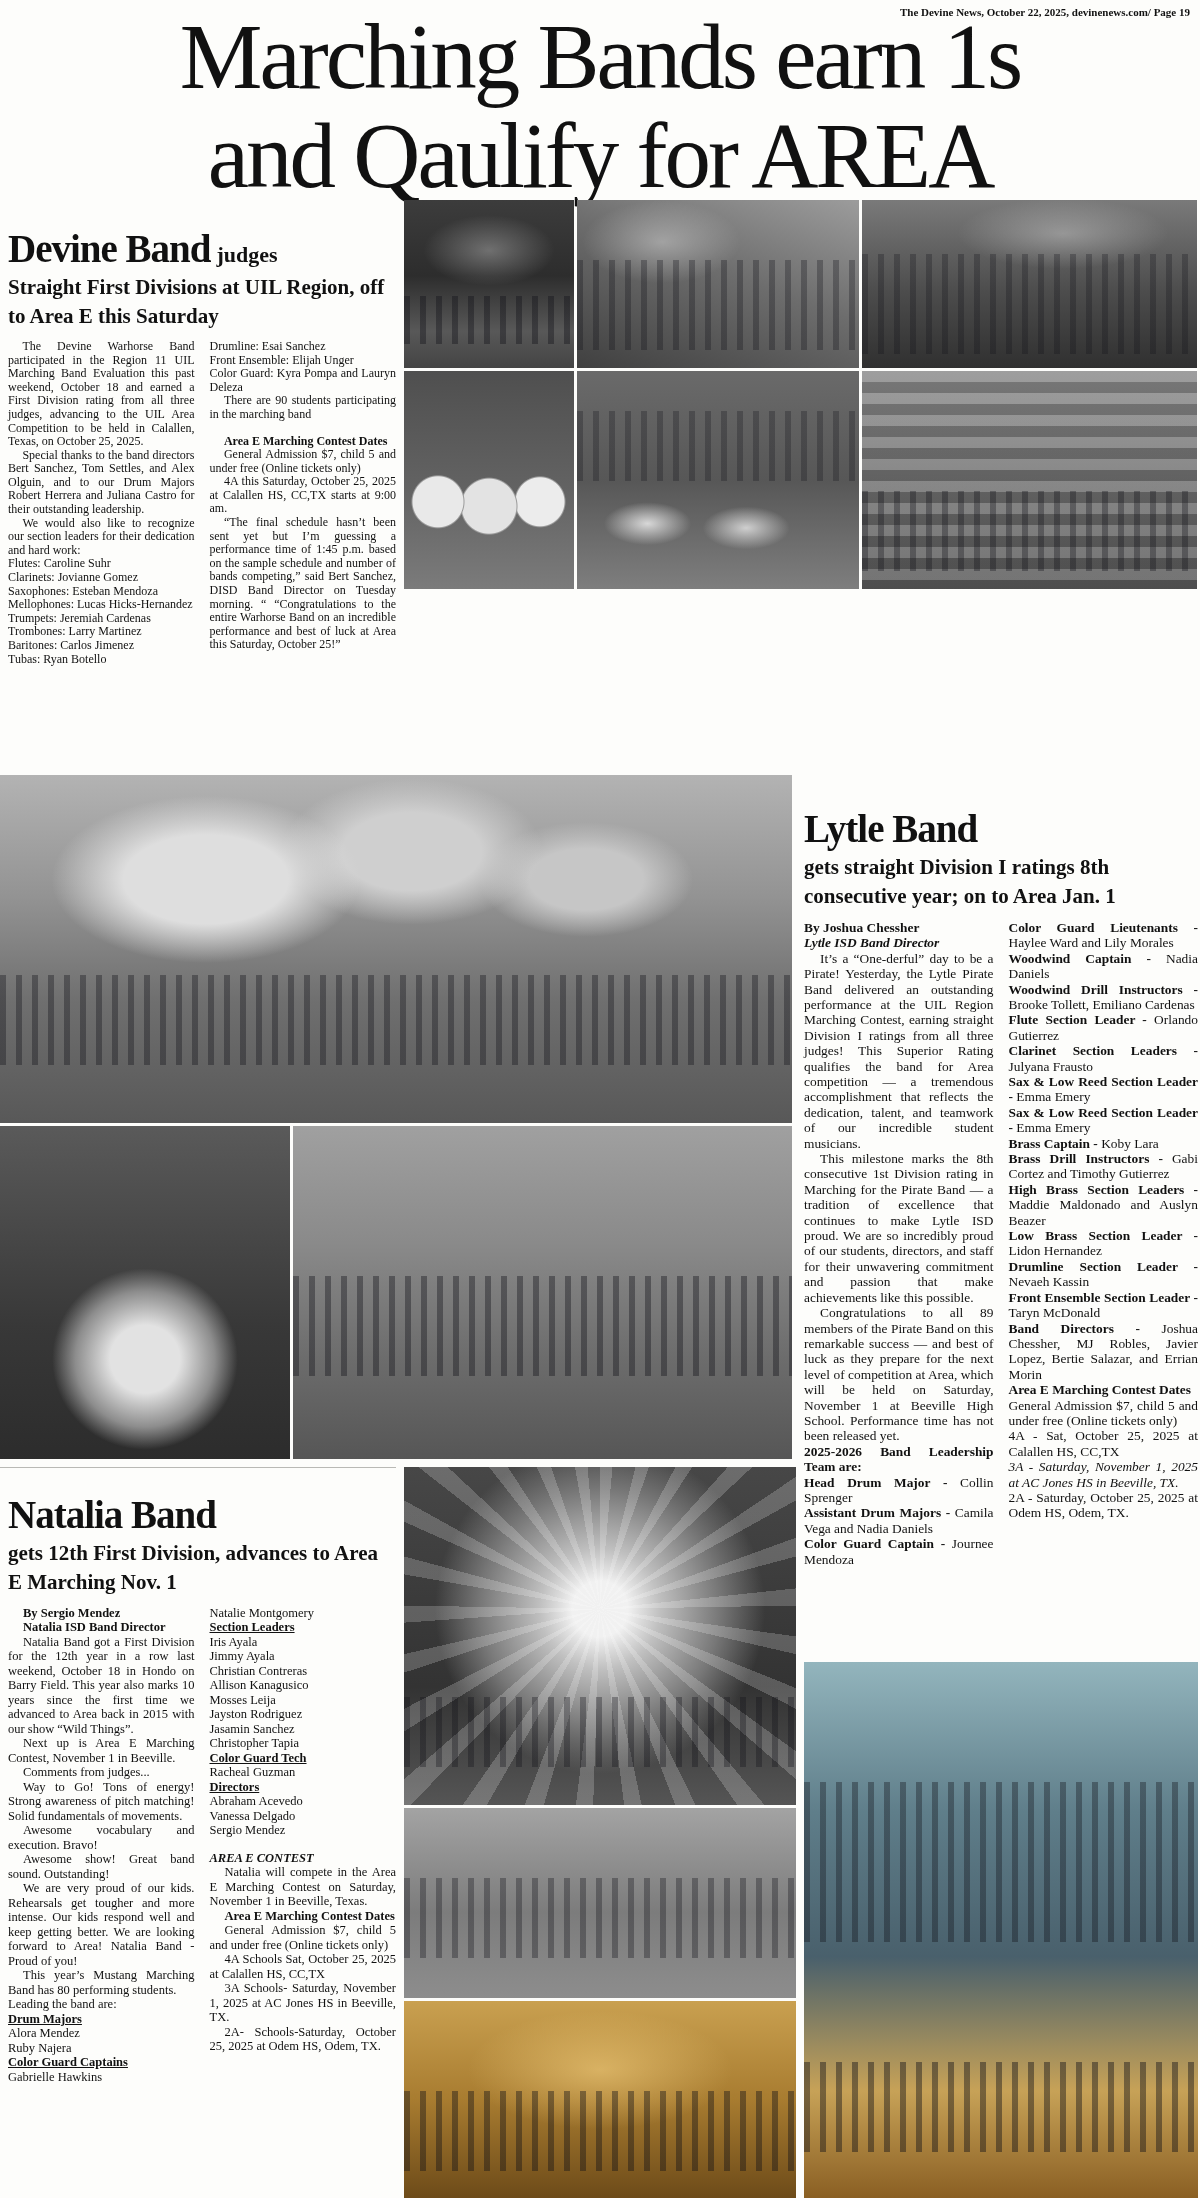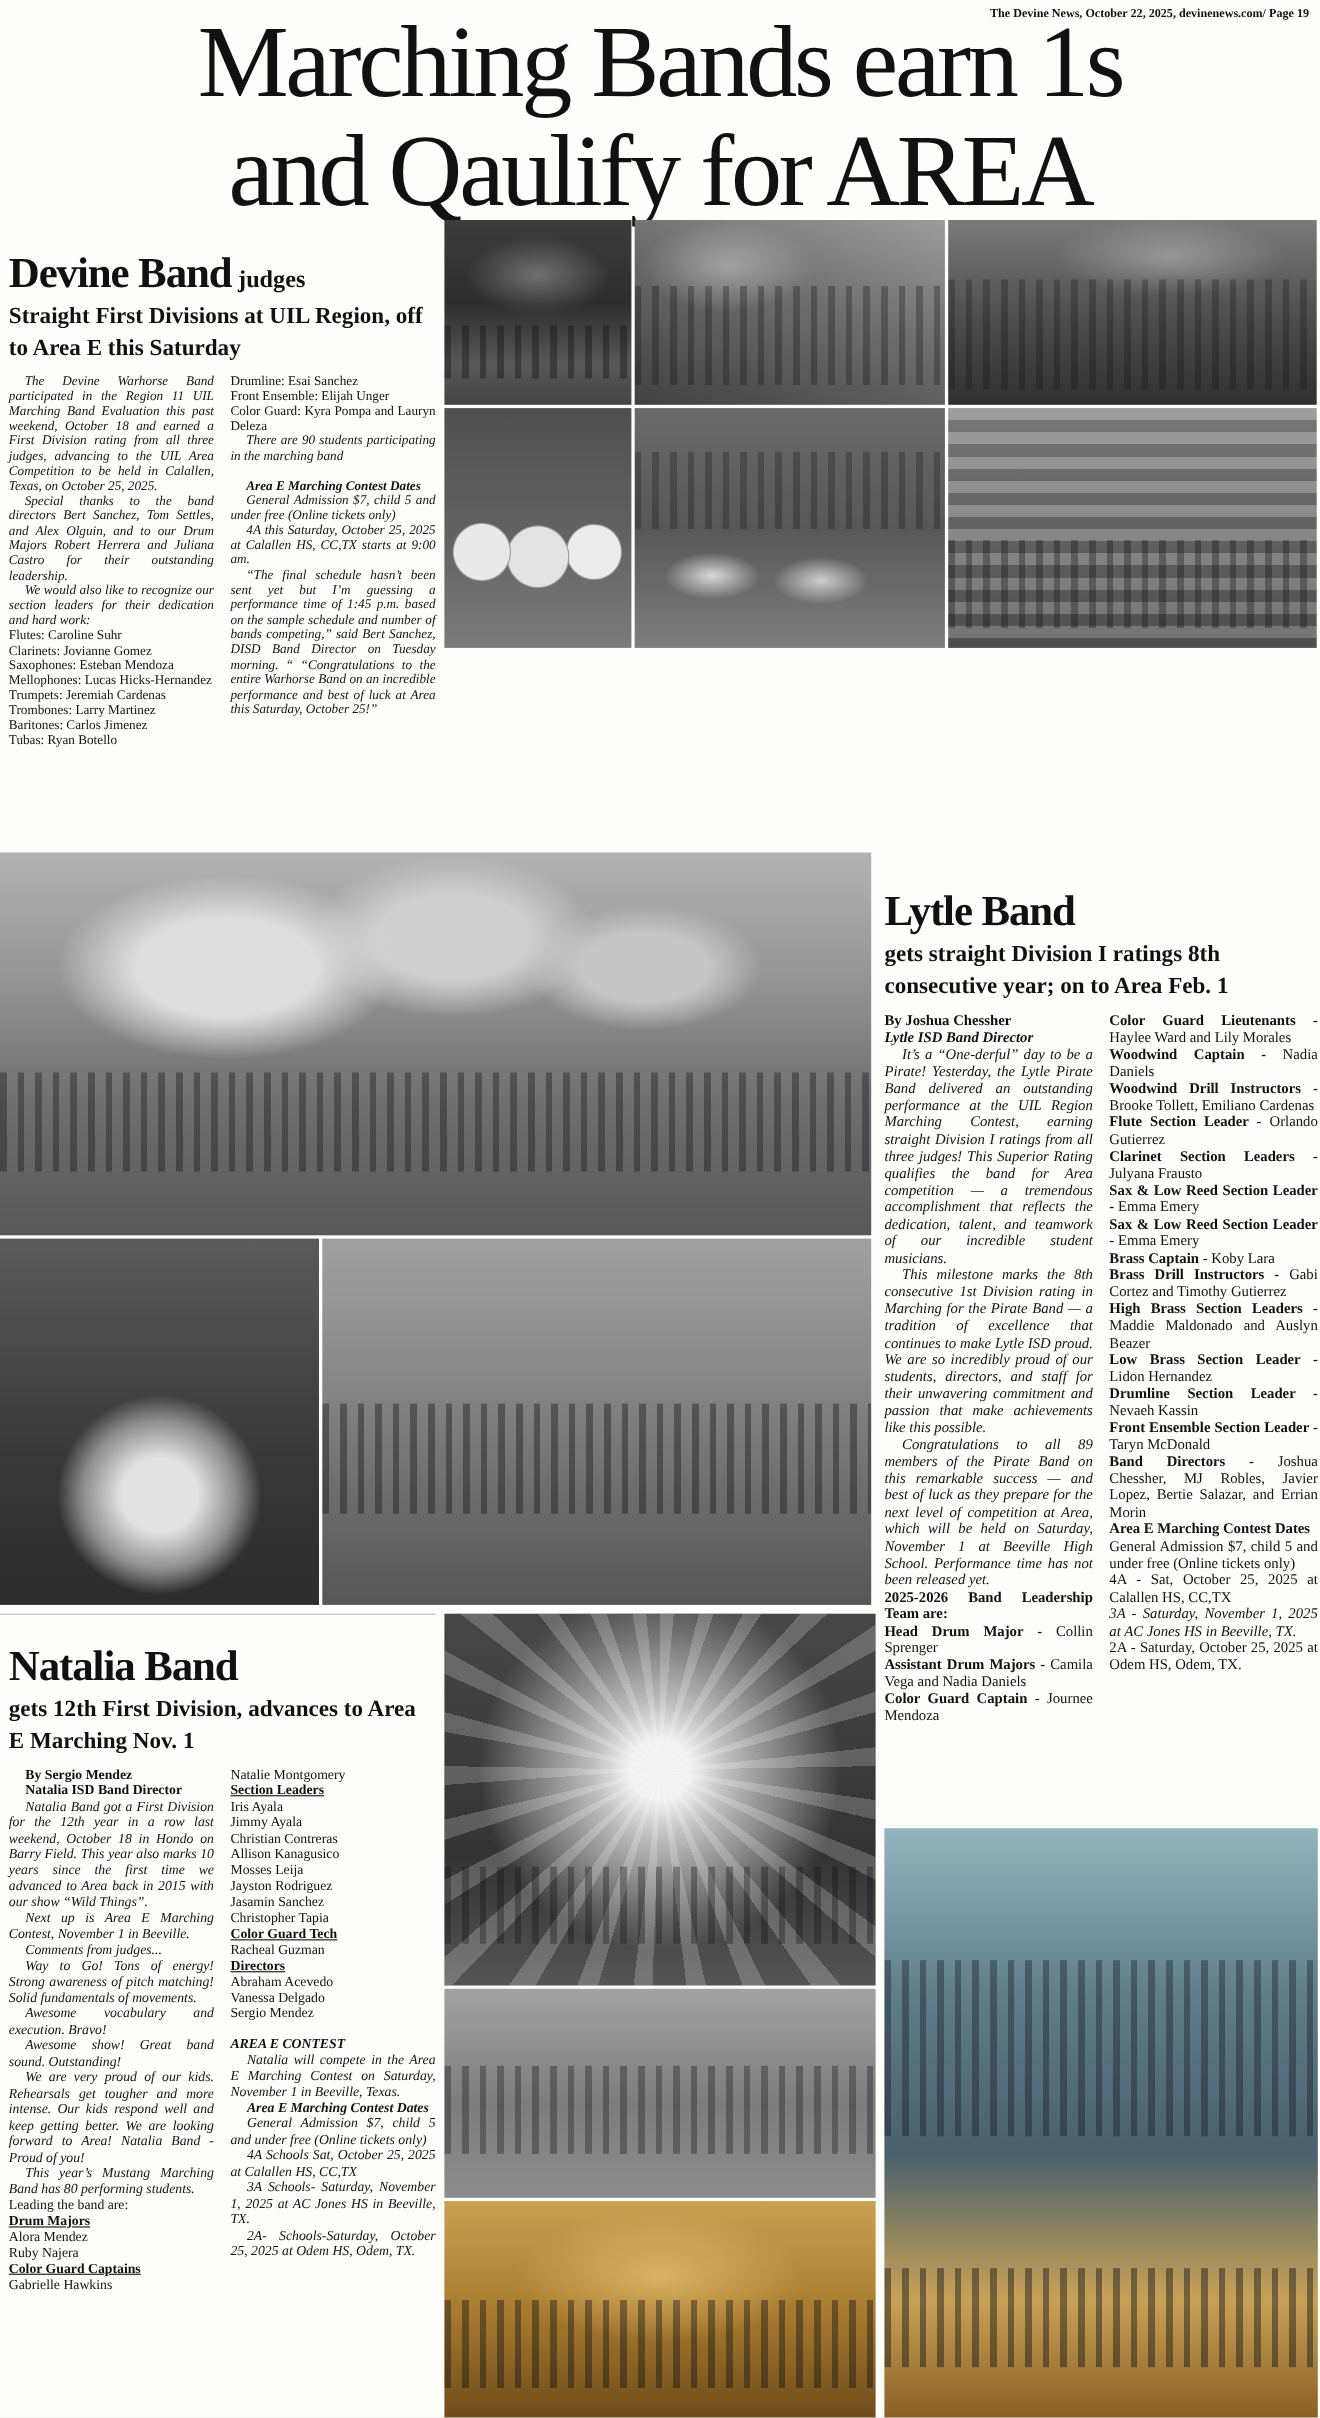--- a/index.html
+++ b/index.html
@@ -20,21 +20,21 @@
   }
   .headline span { display:block; }
   
   .article { position:absolute; }
   .art-title { font-size:39px; font-weight:bold; letter-spacing:-1px; }
   .art-title-suffix { font-size:22px; font-weight:bold; margin-left:6px; }
   .art-sub { font-size:21px; font-weight:bold; line-height:1.38; margin-top:2px; }
   .cols { display:flex; gap:15px; margin-top:9px; }
   .col { flex:1 1 0; }
   .col p { margin:0; text-align:justify; }
-  .ind { text-indent:1.2em;font-style:italic; }
+  .ind { text-indent:1.2em; }
   .bold { font-weight:bold; }
   .ital { font-style:italic; }
   .und { text-decoration:underline; }
   .ctr { text-align:center;font-style:italic; }
   .sp-top { margin-top:13px !important; }
   .devine .col p { font-size:12px; line-height:13.6px; }
   .lytle  .col p { font-size:13.4px; line-height:15.4px; }
   .natalia .col p { font-size:12.5px; line-height:14.5px; }
   .byline { font-weight:bold; }
   .entry b { font-weight:bold; }
@@ -152,21 +152,21 @@
   </div>
   <div class="photo m-2" style="left:0px; top:1126px; width:290px; height:333px;" aria-label="Performers with flame prop and front ensemble"></div>
   <div class="photo m-3" style="left:293px; top:1126px; width:499px; height:333px;" aria-label="Drumline marching on the field">
     <div class="rows" style="top:150px; height:100px; opacity:.7;"></div>
   </div>
 
   <div class="divider" style="left:0px; top:1467px; width:396px; height:1px;"></div>
 
   <section class="article lytle" style="left:804px; top:806px; width:394px;">
     <div class="art-title">Lytle Band</div>
-    <div class="art-sub">gets straight Division I ratings 8th consecutive year; on to Area Feb. 1</div>
+    <div class="art-sub">gets straight Division I ratings 8th consecutive year; on to Area Jan. 1</div>
     <div class="cols">
       <div class="col">
         <p class="byline">By Joshua Chessher</p>
         <p class="byline ital">Lytle ISD Band Director</p>
         <p class="ind">It’s a “One-derful” day to be a Pirate! Yesterday, the Lytle Pirate Band delivered an outstanding performance at the UIL Region Marching Contest, earning straight Division I ratings from all three judges! This Superior Rating qualifies the band for Area competition — a tremendous accomplishment that reflects the dedication, talent, and teamwork of our incredible student musicians.</p>
         <p class="ind">This milestone marks the 8th consecutive 1st Division rating in Marching for the Pirate Band — a tradition of excellence that continues to make Lytle ISD proud. We are so incredibly proud of our students, directors, and staff for their unwavering commitment and passion that make achievements like this possible.</p>
         <p class="ind">Congratulations to all 89 members of the Pirate Band on this remarkable success — and best of luck as they prepare for the next level of competition at Area, which will be held on Saturday, November 1 at Beeville High School. Performance time has not been released yet.</p>
         <p class="bold">2025-2026 Band Leadership Team are:</p>
         <p class="entry"><b>Head Drum Major -</b> <span>Collin Sprenger</span></p>
         <p class="entry"><b>Assistant Drum Majors -</b> <span>Camila Vega and Nadia Daniels</span></p>

